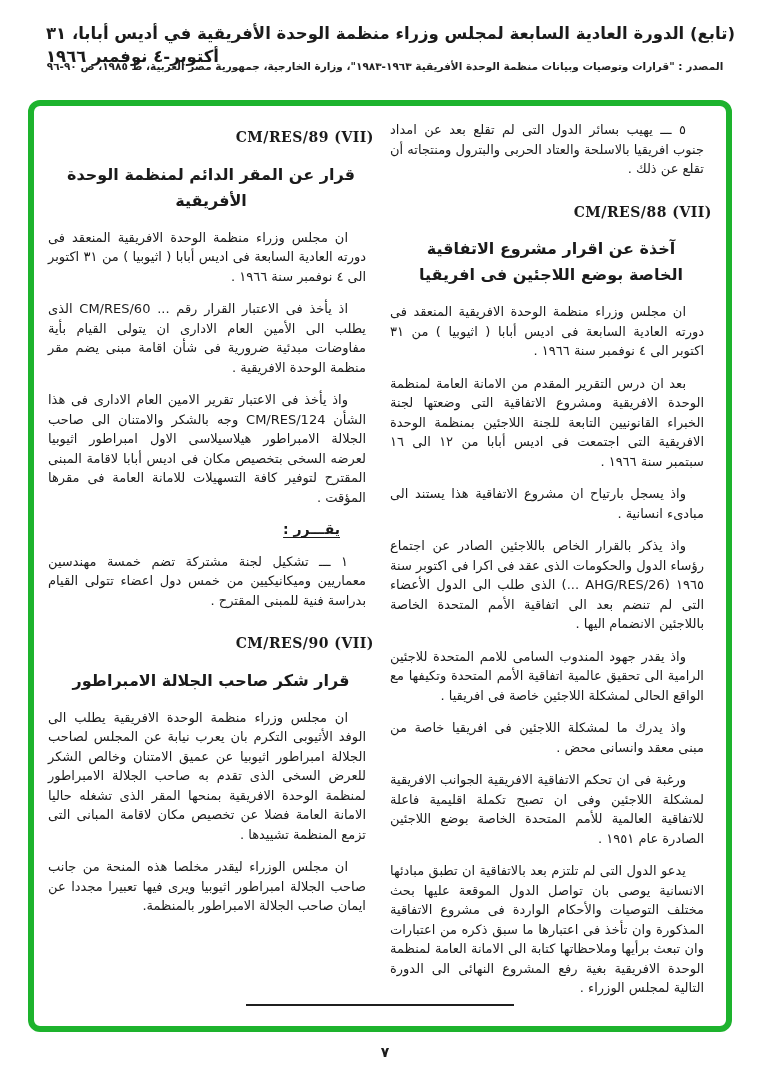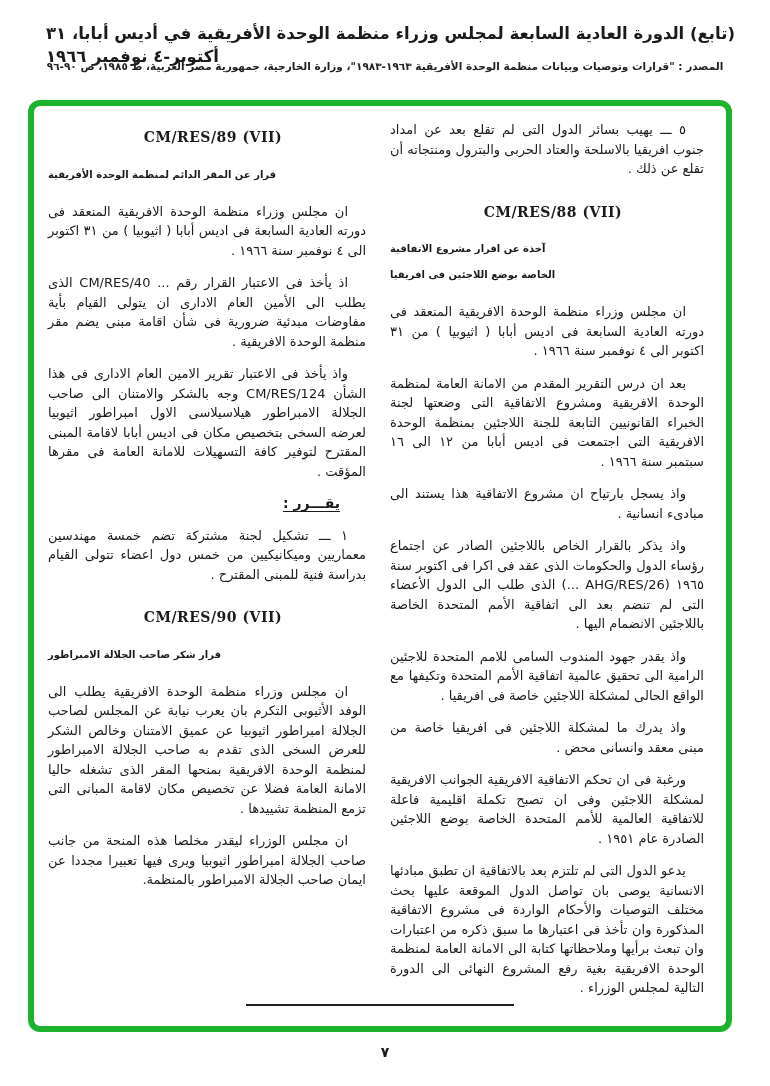--- a/index.html
+++ b/index.html
@@ -35,32 +35,32 @@
     text-align:justify;
     font-size:13px;line-height:19.5px;
   }
   .col-right{right:14px;width:322px;}
   .col-left{left:14px;width:326px;}
   .para{
     margin:0 8px 13px 0;
     text-indent:18px;
   }
   .res-number{
-    direction:ltr;text-align:center;
+    direction:ltr;text-align:right;
     font-family:"DejaVu Serif", serif;
     font-size:14px;font-weight:bold;
     letter-spacing:0.5px;
     margin:24px 0 14px 4px;
     text-indent:0;
   }
   .res-number.first{margin-top:8px;}
   .res-title{
     margin:0 0 14px 0;
-    text-align:left;
-    font-size:10px;font-weight:bold;
+    text-align:center;
+    font-size:16px;font-weight:bold;
     line-height:26px;
   }
   .decides{
     margin:8px 34px 12px 0;
     font-size:14px;font-weight:bold;
     text-indent:0;
   }
   .decides .u{text-decoration:underline;text-underline-offset:3px;}
   .footnote-rule{
     position:absolute;left:50%;bottom:20px;
@@ -101,21 +101,21 @@
       <p class="para">واذ يدرك ما لمشكلة اللاجئين فى افريقيا خاصة من مبنى معقد وانسانى محض .</p>
       <p class="para">ورغبة فى ان تحكم الاتفاقية الافريقية الجوانب الافريقية لمشكلة اللاجئين وفى ان تصبح تكملة اقليمية فاعلة للاتفاقية العالمية للأمم المتحدة الخاصة بوضع اللاجئين الصادرة عام ١٩٥١ .</p>
       <p class="para">يدعو الدول التى لم تلتزم بعد بالاتفاقية ان تطبق مبادئها الانسانية يوصى بان تواصل الدول الموقعة عليها بحث مختلف التوصيات والأحكام الواردة فى مشروع الاتفاقية المذكورة وان تأخذ فى اعتبارها ما سبق ذكره من اعتبارات وان تبعث برأيها وملاحظاتها كتابة الى الامانة العامة لمنظمة الوحدة الافريقية بغية رفع المشروع النهائى الى الدورة التالية لمجلس الوزراء .</p>
     </div>
 
     <div class="col col-left">
       <div class="res-number first">CM/RES/89 (VII)</div>
       <h2 class="res-title">قرار عن المقر الدائم لمنظمة الوحدة الأفريقية</h2>
 
       <p class="para">ان مجلس وزراء منظمة الوحدة الافريقية المنعقد فى دورته العادية السابعة فى اديس أبابا ( اثيوبيا ) من ٣١ اكتوبر الى ٤ نوفمبر سنة ١٩٦٦ .</p>
-      <p class="para">اذ يأخذ فى الاعتبار القرار رقم ... CM/RES/40 الذى يطلب الى الأمين العام الادارى ان يتولى القيام بأية مفاوضات مبدئية ضرورية فى شأن اقامة مبنى يضم مقر منظمة الوحدة الافريقية .</p>
+      <p class="para">اذ يأخذ فى الاعتبار القرار رقم ... CM/RES/60 الذى يطلب الى الأمين العام الادارى ان يتولى القيام بأية مفاوضات مبدئية ضرورية فى شأن اقامة مبنى يضم مقر منظمة الوحدة الافريقية .</p>
       <p class="para">واذ يأخذ فى الاعتبار تقرير الامين العام الادارى فى هذا الشأن CM/RES/124 وجه بالشكر والامتنان الى صاحب الجلالة الامبراطور هيلاسيلاسى الاول امبراطور اثيوبيا لعرضه السخى بتخصيص مكان فى اديس أبابا لاقامة المبنى المقترح لتوفير كافة التسهيلات للامانة العامة فى مقرها المؤقت .</p>
 
       <p class="decides"><span class="u">يقـــرر :</span></p>
 
       <p class="para">١ ـــ تشكيل لجنة مشتركة تضم خمسة مهندسين معماريين وميكانيكيين من خمس دول اعضاء تتولى القيام بدراسة فنية للمبنى المقترح .</p>
 
       <div class="res-number">CM/RES/90 (VII)</div>
       <h2 class="res-title">قرار شكر صاحب الجلالة الامبراطور</h2>
 
       <p class="para">ان مجلس وزراء منظمة الوحدة الافريقية يطلب الى الوفد الأثيوبى التكرم بان يعرب نيابة عن المجلس لصاحب الجلالة امبراطور اثيوبيا عن عميق الامتنان وخالص الشكر للعرض السخى الذى تقدم به صاحب الجلالة الامبراطور لمنظمة الوحدة الافريقية بمنحها المقر الذى تشغله حاليا الامانة العامة فضلا عن تخصيص مكان لاقامة المبانى التى تزمع المنظمة تشييدها .</p>

